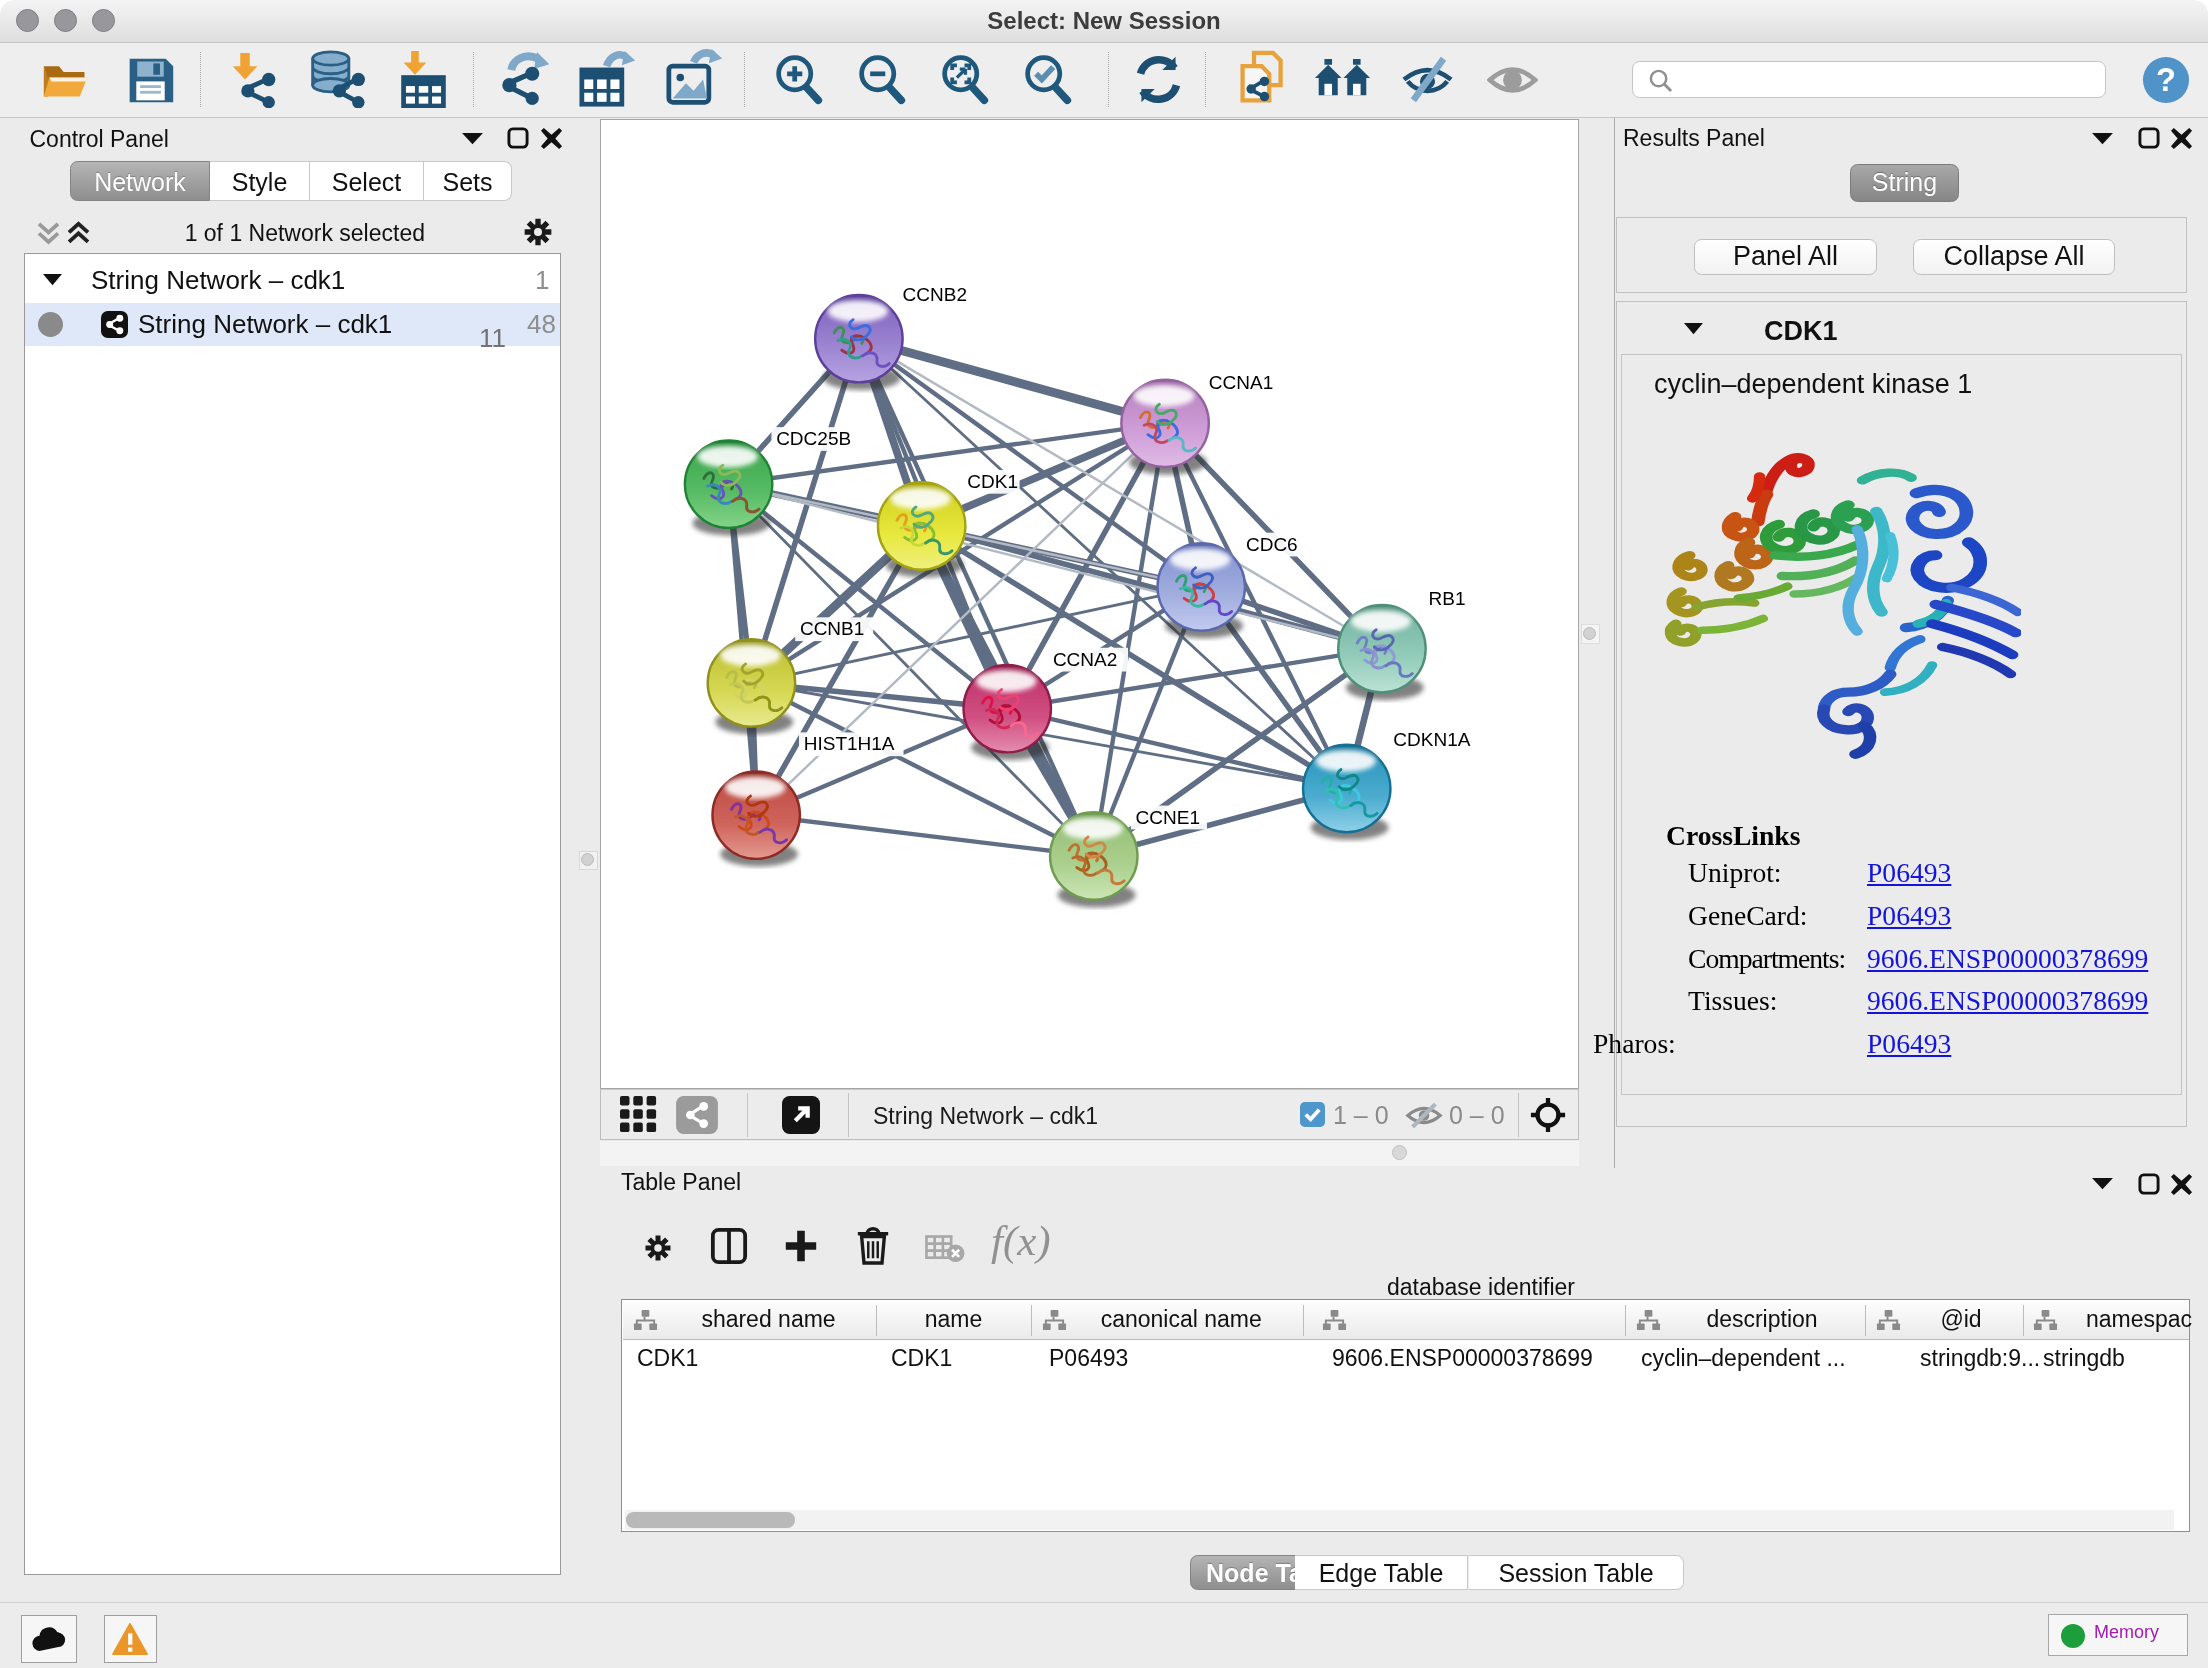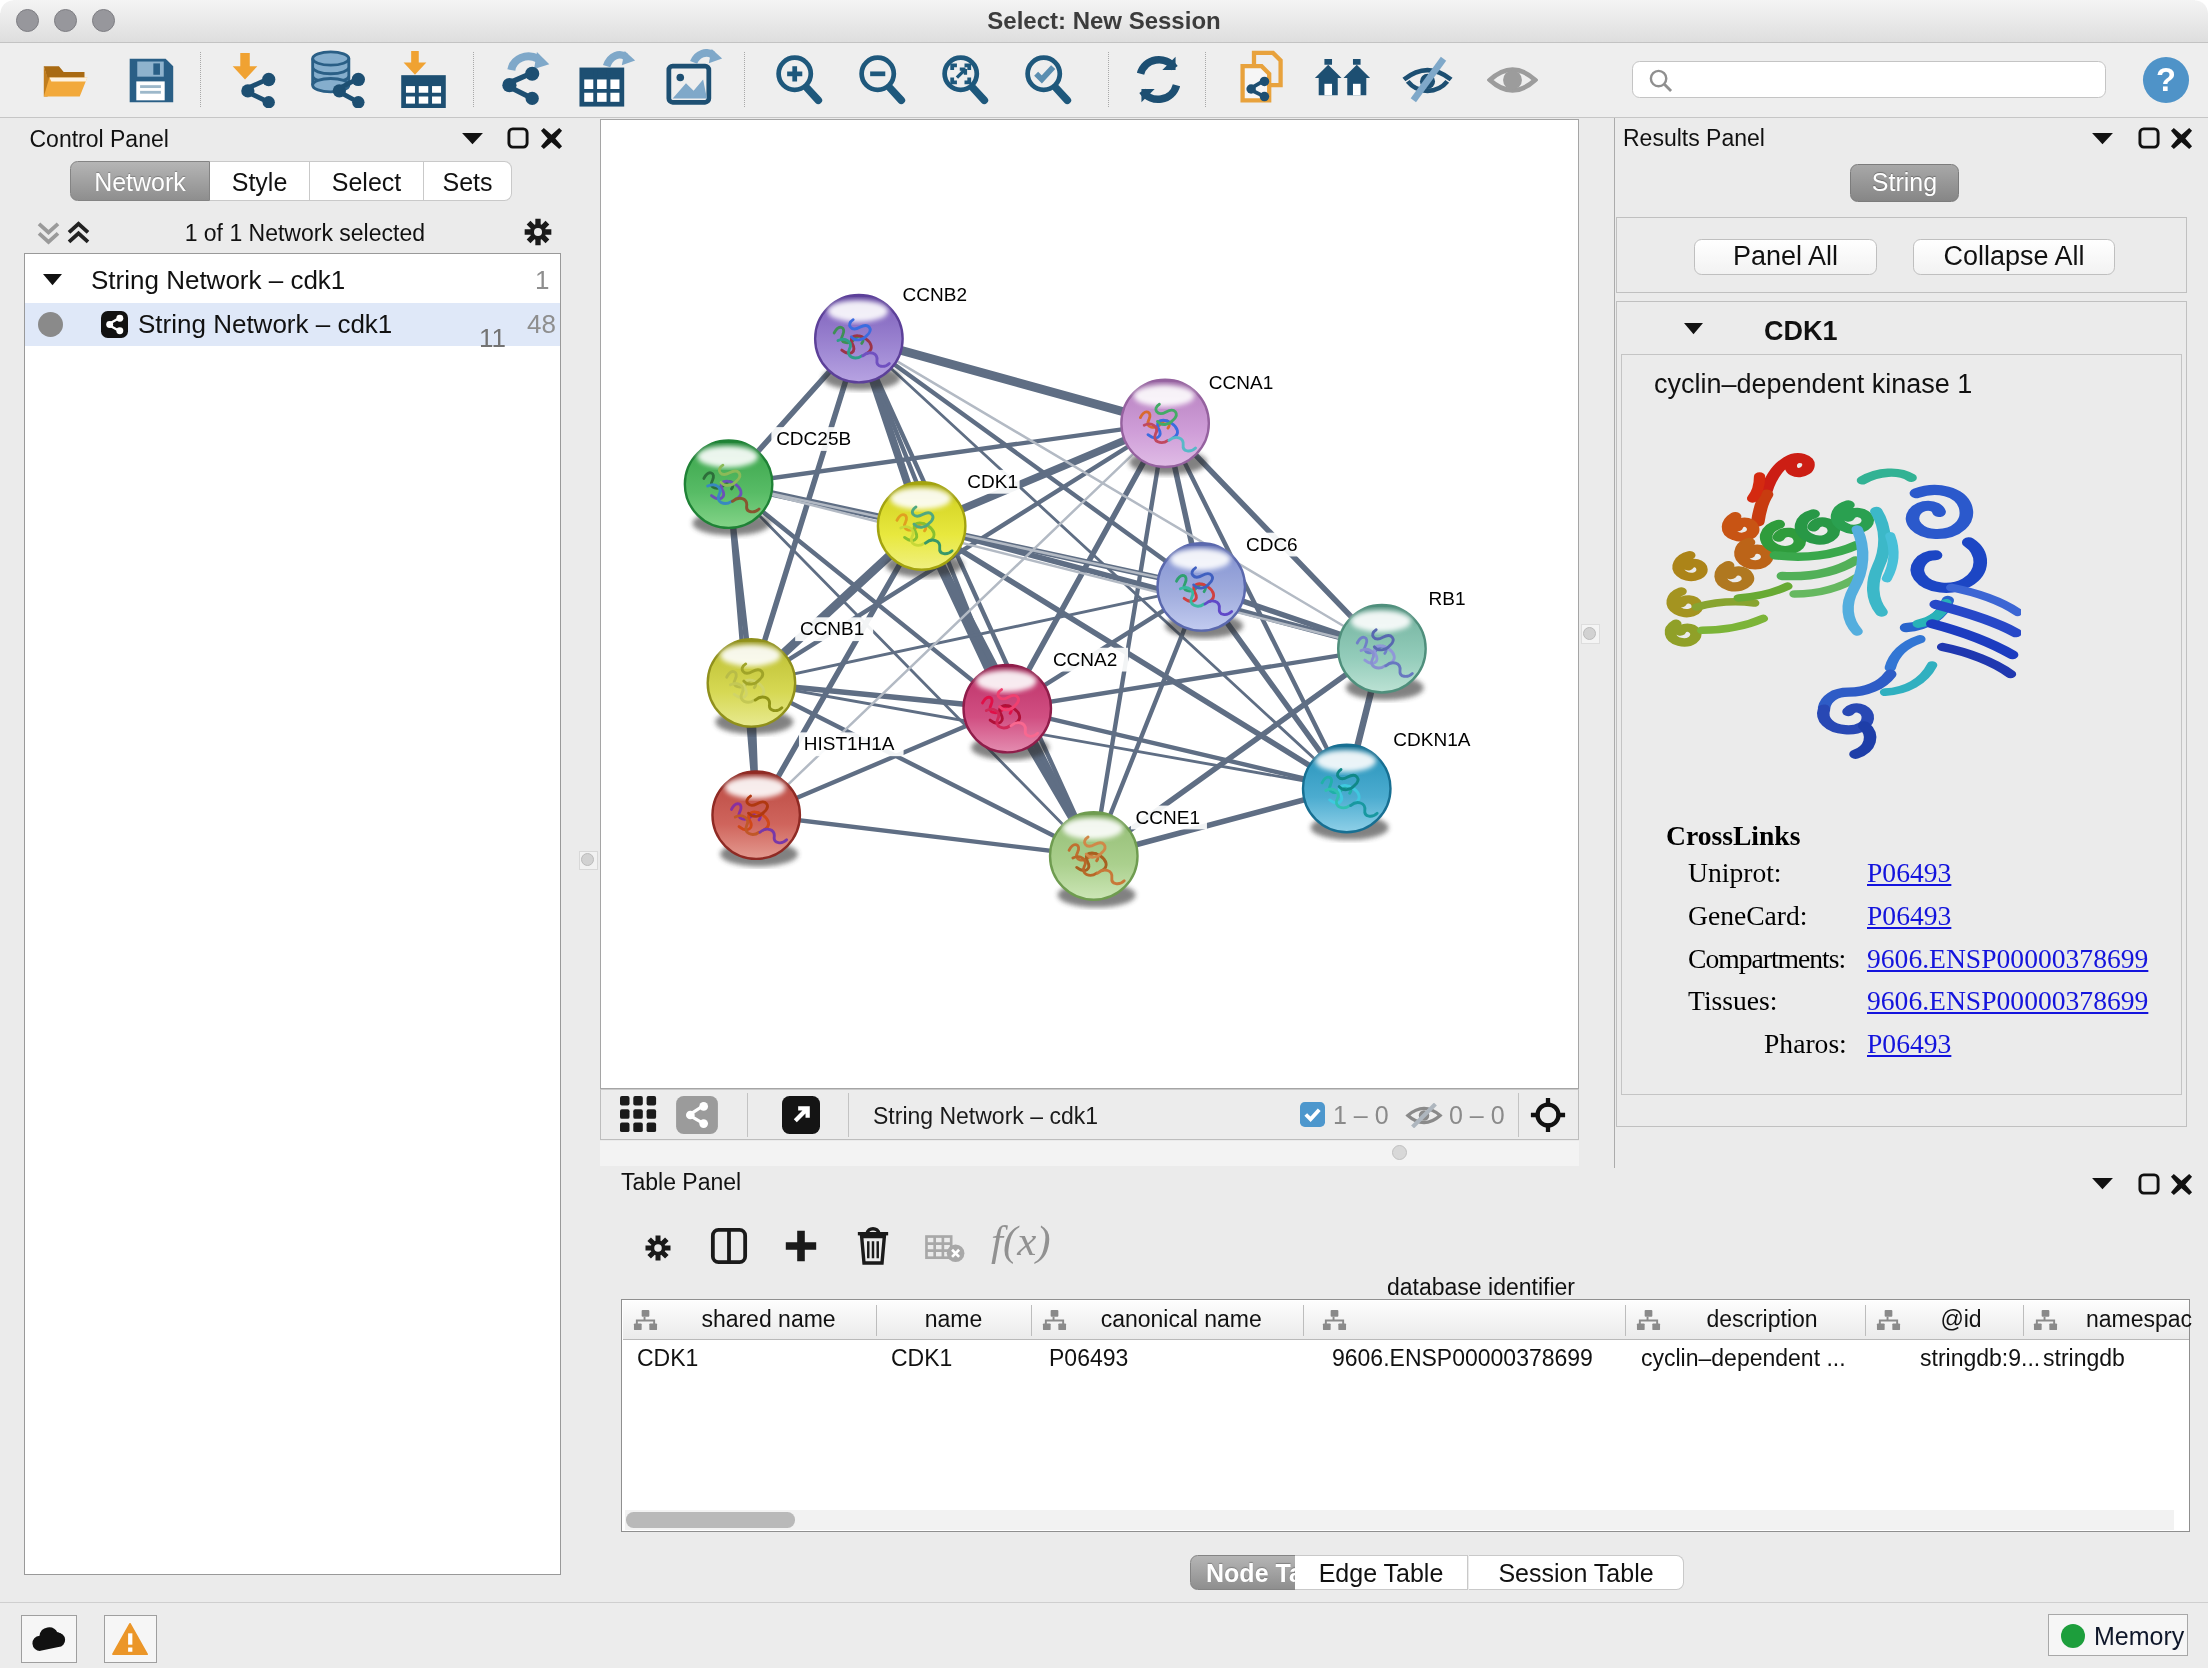--- a/index.html
+++ b/index.html
@@ -656,21 +656,21 @@
   </svg>
 <div class="abs serif" style="left:1666px;top:820px;font-size:27.6px;font-weight:bold;color:#000;">CrossLinks</div>
 <div class="abs serif" style="left:1688px;top:857px;font-size:27.6px;color:#000;">Uniprot:</div>
 <div class="abs serif bluelink" style="left:1867px;top:857px;font-size:27.6px;">P06493</div>
 <div class="abs serif" style="left:1688px;top:900px;font-size:27.6px;color:#000;">GeneCard:</div>
 <div class="abs serif bluelink" style="left:1867px;top:900px;font-size:27.6px;">P06493</div>
 <div class="abs serif" style="left:1688px;top:943px;font-size:27.6px;color:#000;letter-spacing:-1px;">Compartments:</div>
 <div class="abs serif bluelink" style="left:1867px;top:943px;font-size:27.6px;">9606.ENSP00000378699</div>
 <div class="abs serif" style="left:1688px;top:985px;font-size:27.6px;color:#000;">Tissues:</div>
 <div class="abs serif bluelink" style="left:1867px;top:985px;font-size:27.6px;">9606.ENSP00000378699</div>
-<div class="abs serif" style="left:1764px;top:1028px;font-size:27.6px;color:#000;">Pharos:</div>
+<div class="abs serif" style="left:1593px;top:1028px;font-size:27.6px;color:#000;">Pharos:</div>
 <div class="abs serif bluelink" style="left:1867px;top:1028px;font-size:27.6px;">P06493</div>
 <div class="abs" id="tpanel"></div>
 <div class="abs phead" style="left:621px;top:1169px;">Table Panel</div>
 <svg class="abs" style="left:2091px;top:1177px" width="23" height="13.3" viewBox="0 0 24 14">
     <path d="M1 1 h22 l-11 12 Z" fill="#111"></path>
   </svg>
 <svg class="abs" style="left:2138px;top:1173px" width="22" height="22" viewBox="0 0 23 23">
     <rect x="2" y="2" width="19" height="19" rx="4" fill="none" stroke="#111" stroke-width="3"></rect>
   </svg>
 <svg class="abs" style="left:2170px;top:1173px" width="23" height="23" viewBox="0 0 24 24">
@@ -789,14 +789,14 @@
  <circle cx="27" cy="12" r="6" fill="#111"></circle>
 </svg>
 <div class="abs sbtn" style="left:104px;width:53px;"></div>
 <svg class="abs" style="left:112px;top:1622px" width="36" height="34" viewBox="0 0 38 36">
  <path d="M19 2 L37 34 H1 Z" fill="#eb9629" stroke="#eb9629" stroke-width="2" stroke-linejoin="round"></path>
  <rect x="17" y="12" width="4.5" height="12" fill="#fff"></rect>
  <rect x="17" y="27" width="4.5" height="4.5" fill="#fff"></rect>
 </svg>
 <div class="abs" style="left:2048px;top:1614px;width:140px;height:42px;background:#f6f6f6;border:1.9px solid #a8a8a8;box-sizing:border-box;"></div>
 <div class="abs" style="left:2061px;top:1624px;width:24px;height:24px;border-radius:50%;background:#1d9e3c;"></div>
-<div class="abs" style="left:2094px;top:1622px;font-size:25px;color:#0f172a;">Memory</div>
+<div class="abs" style="left:2094px;top:1622px;font-size:18px;color:#a21caf;">Memory</div>
 
 
 </body></html>

